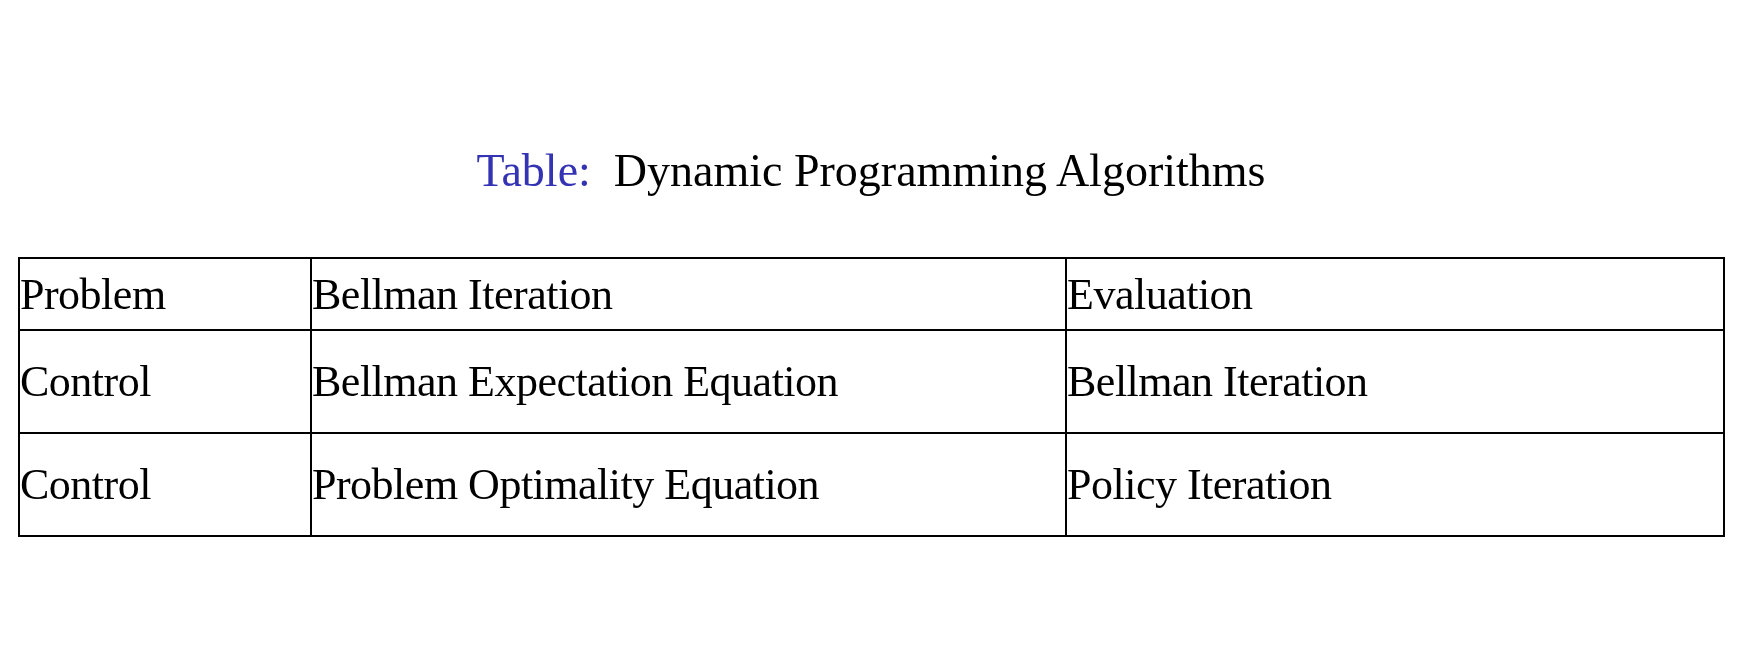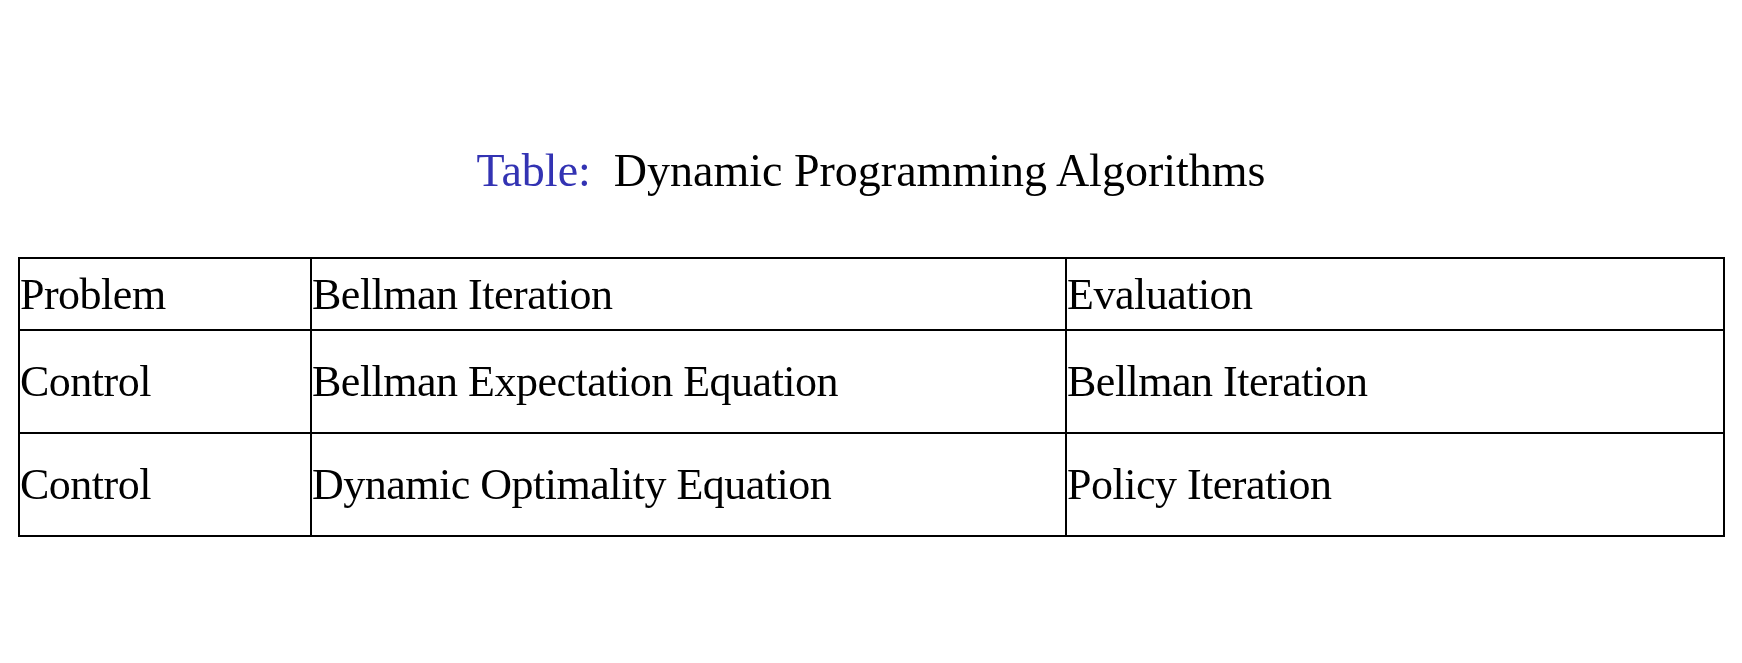--- a/index.html
+++ b/index.html
@@ -83,19 +83,19 @@
       </tr>
     </thead>
     <tbody>
       <tr>
         <td>Control</td>
         <td>Bellman Expectation Equation</td>
         <td>Bellman Iteration</td>
       </tr>
       <tr>
         <td>Control</td>
-        <td>Dynamic Optimality Equation</td>
+        <td>Problem Optimality Equation</td>
         <td>Policy Iteration</td>
       </tr>
     </tbody>
   </table>
 
 </div>
 
 </body></html>

